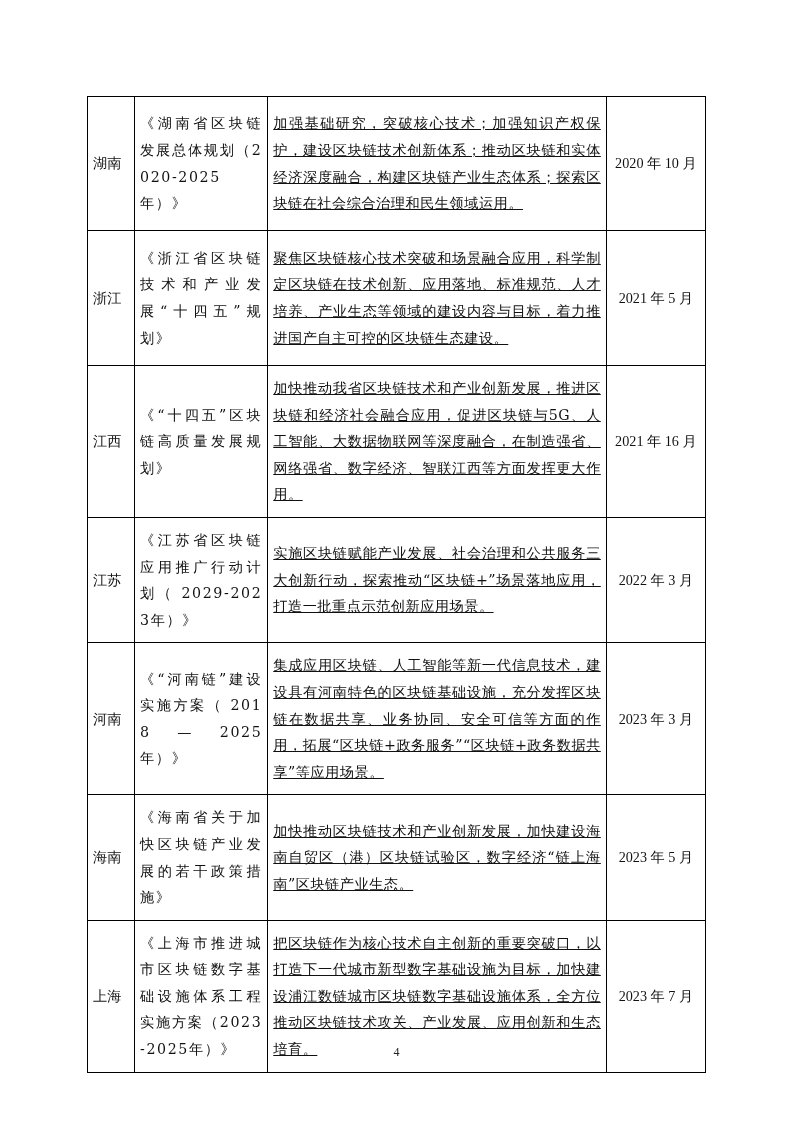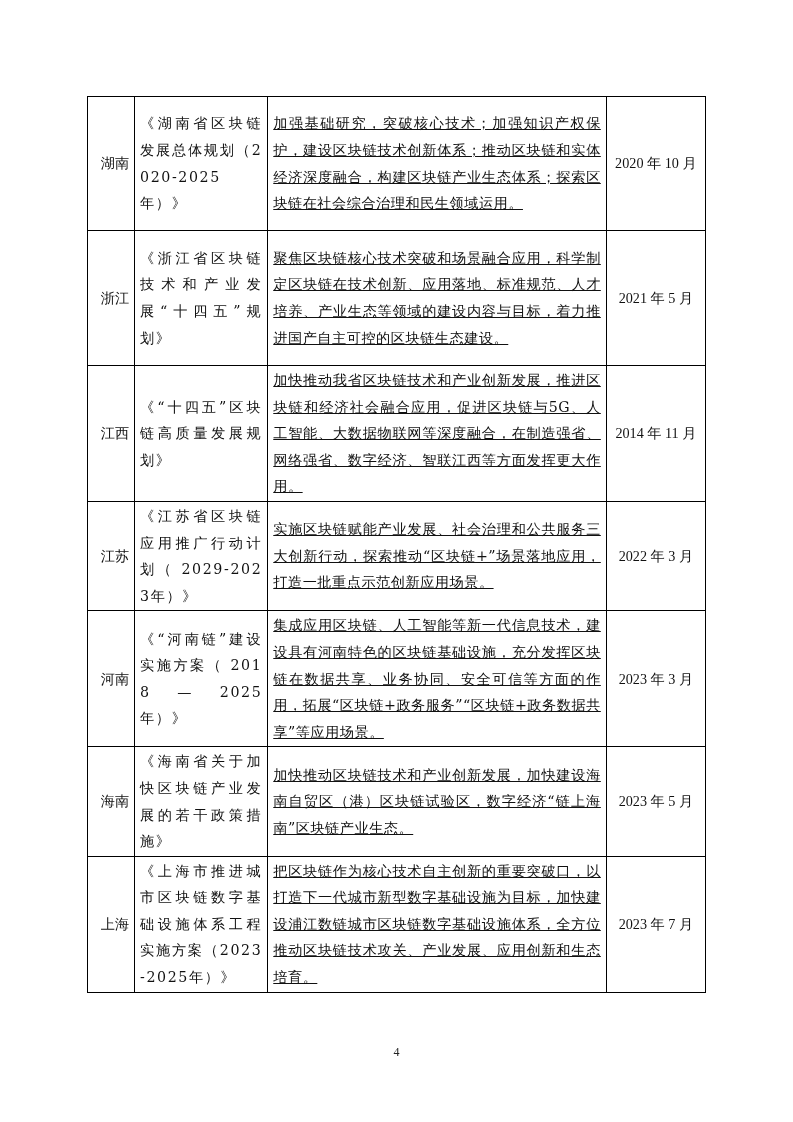--- a/index.html
+++ b/index.html
@@ -5,24 +5,24 @@
   html, body { margin: 0; padding: 0; background: #ffffff; }
   body { width: 793px; height: 1122px; position: relative; overflow: hidden;
          font-family: "DejaVu Serif", "Liberation Serif", serif; color: #111; }
   .page { position: absolute; left: 0; top: 0; width: 793px; height: 1122px; }
   table.policy {
     position: absolute; left: 87px; top: 96px; width: 619px;
     border-collapse: collapse; table-layout: fixed;
   }
   table.policy td {
     border: 1.3px solid #000; vertical-align: middle;
-    font-size: 14.2px; line-height: 26.6px; padding: 1px 5px;
+    font-size: 14.2px; line-height: 26.6px; padding: 9px 5px;
     word-break: break-all;
   }
-  td.region { width: 36px; text-align: right; padding: 0 2px; }
+  td.region { width: 36px; text-align: left; padding: 0 2px; }
   td.title { width: 122px; text-align: justify; text-align-last: left; letter-spacing: 1.6px; }
   td.content { width: 327px; text-align: justify; letter-spacing: 0.5px; text-decoration: underline; }
   td.date { width: 88px; text-align: center; font-family: "Liberation Serif", serif; font-size: 15px; margin-top: 40px; }
   tr.r0 { height: 134px; }
   tr.r1 { height: 135px; }
   tr.r2 { height: 132px; }
   tr.r3 { height: 108px; }
   tr.r4 { height: 135px; }
   tr.r5 { height: 105px; }
   tr.r6 { height: 135px; }
@@ -44,21 +44,21 @@
       <tr class="r1">
         <td class="region">浙江</td>
         <td class="title">《浙江省区块链技术和产业发展“十四五”规划》</td>
         <td class="content">聚焦区块链核心技术突破和场景融合应用，科学制定区块链在技术创新、应用落地、标准规范、人才培养、产业生态等领域的建设内容与目标，着力推进国产自主可控的区块链生态建设。</td>
         <td class="date">2021 年 5 月</td>
       </tr>
       <tr class="r2">
         <td class="region">江西</td>
         <td class="title">《“十四五”区块链高质量发展规划》</td>
         <td class="content">加快推动我省区块链技术和产业创新发展，推进区块链和经济社会融合应用，促进区块链与5G、人工智能、大数据物联网等深度融合，在制造强省、网络强省、数字经济、智联江西等方面发挥更大作用。</td>
-        <td class="date">2014 年 11 月</td>
+        <td class="date">2021 年 16 月</td>
       </tr>
       <tr class="r3">
         <td class="region">江苏</td>
         <td class="title">《江苏省区块链应用推广行动计划（ 2029-2023年）》</td>
         <td class="content">实施区块链赋能产业发展、社会治理和公共服务三大创新行动，探索推动“区块链+”场景落地应用，打造一批重点示范创新应用场景。</td>
         <td class="date">2022 年 3 月</td>
       </tr>
       <tr class="r4">
         <td class="region">河南</td>
         <td class="title">《“河南链”建设实施方案（ 2018 — 2025年）》</td>

